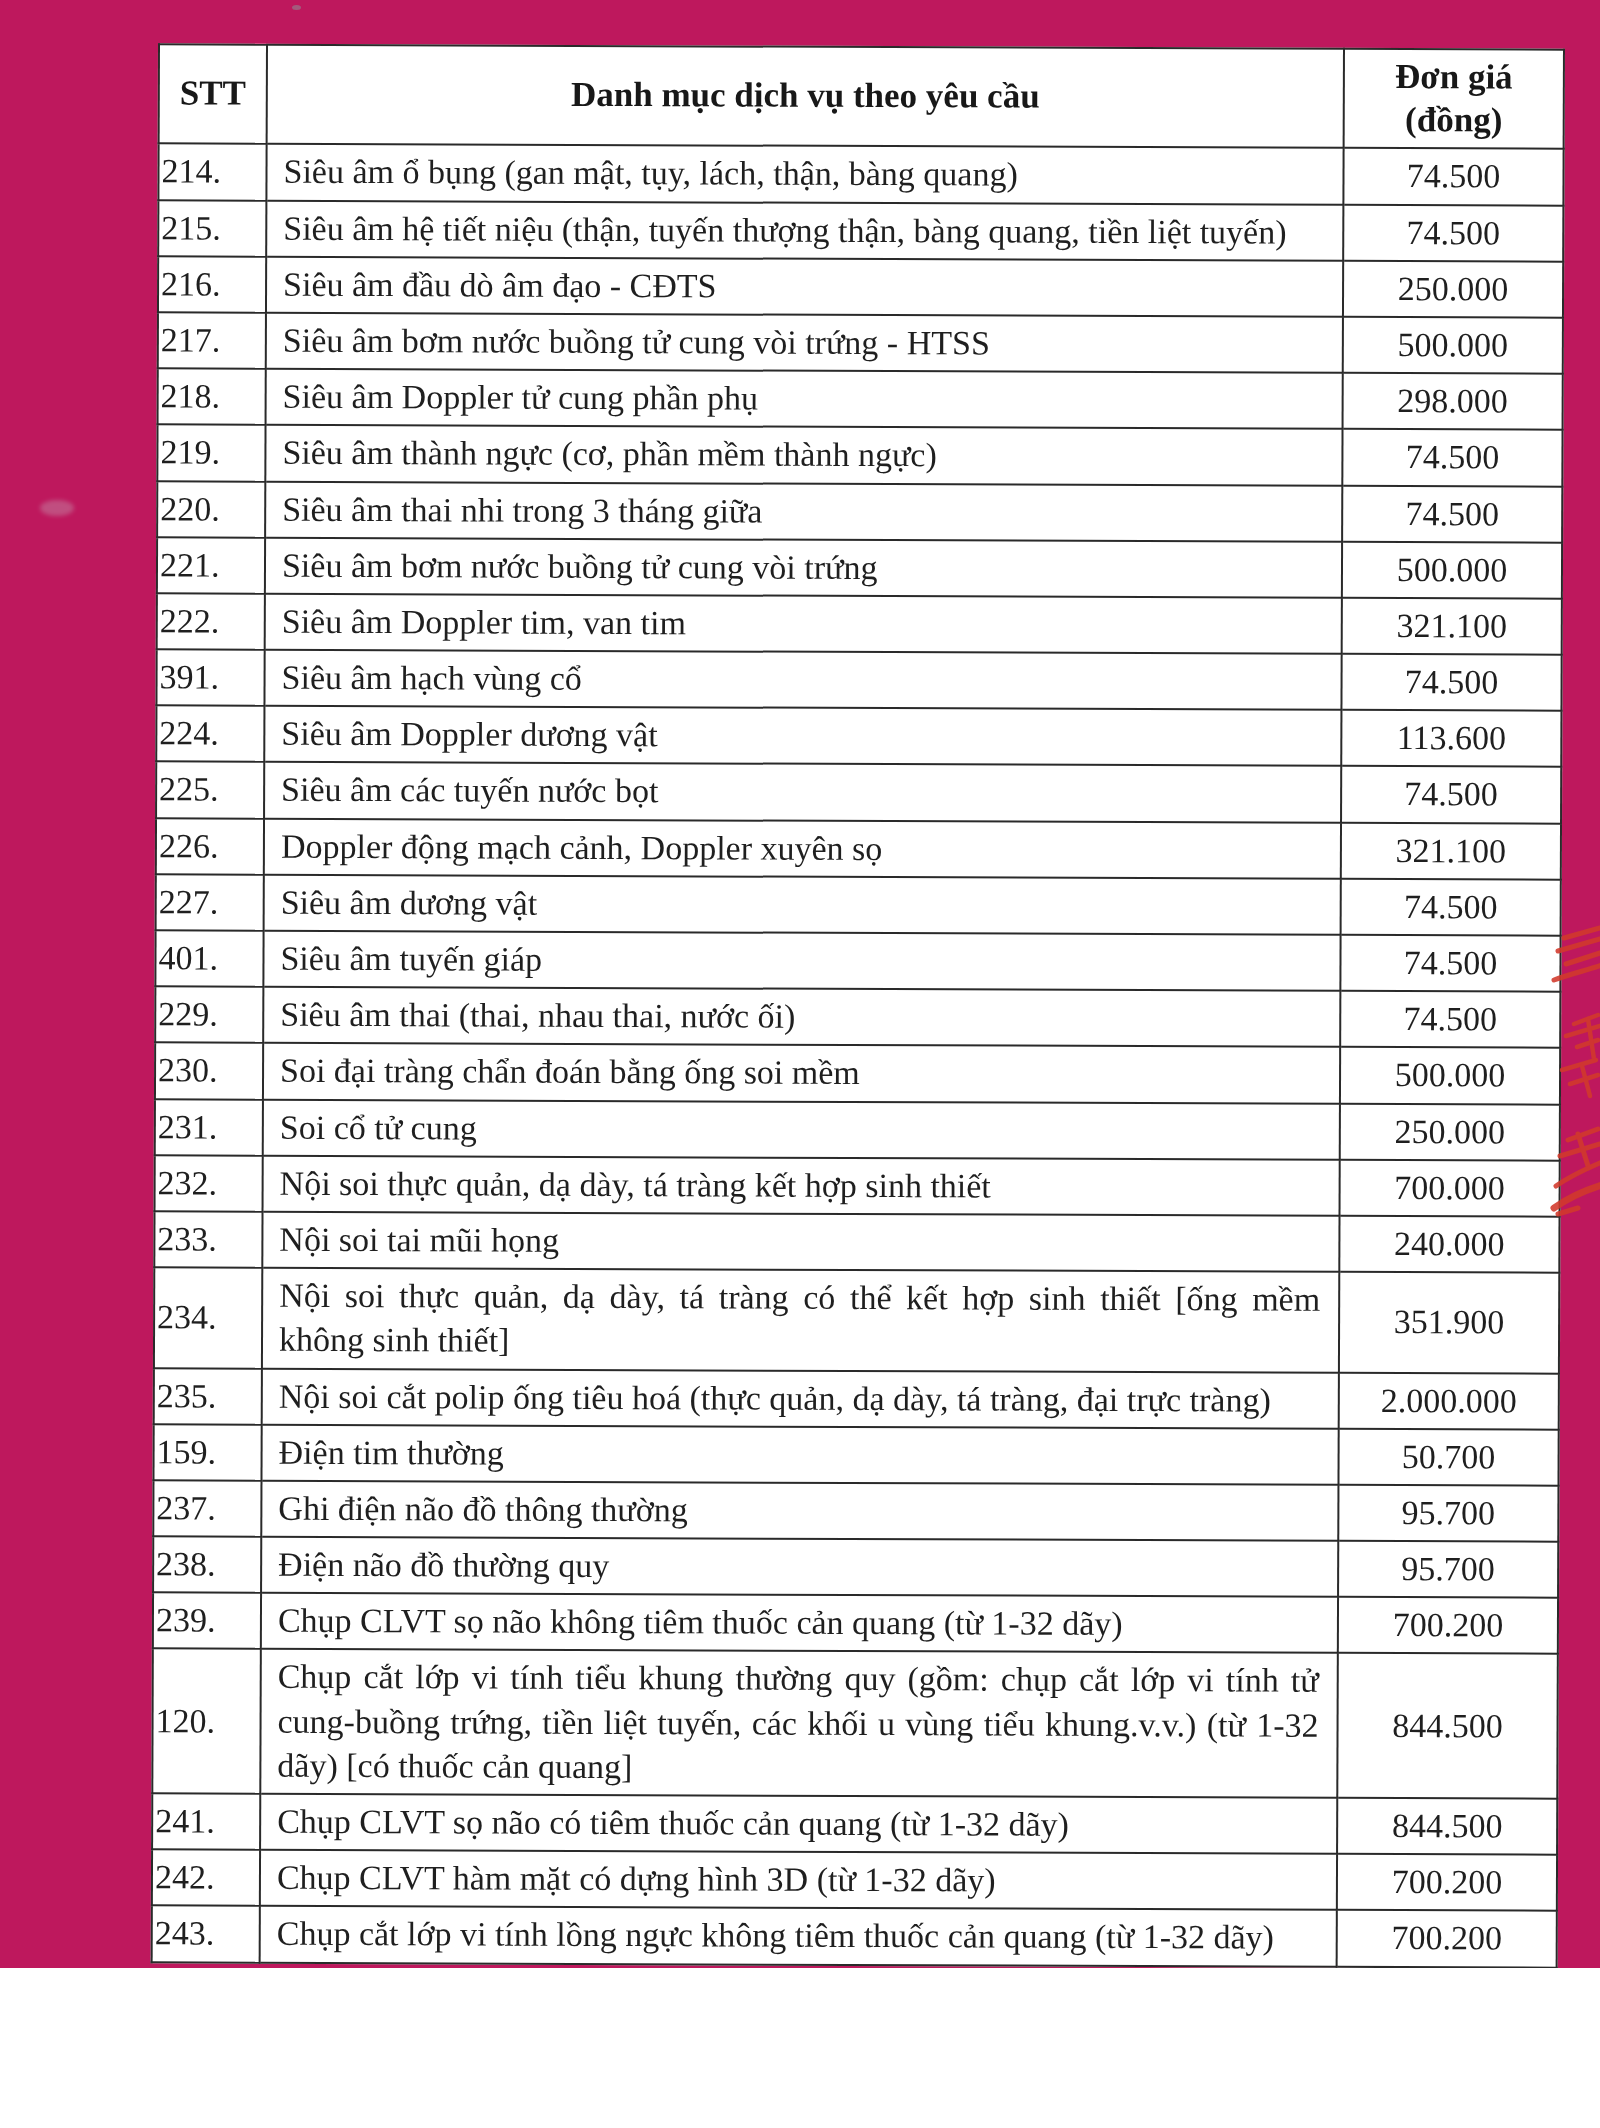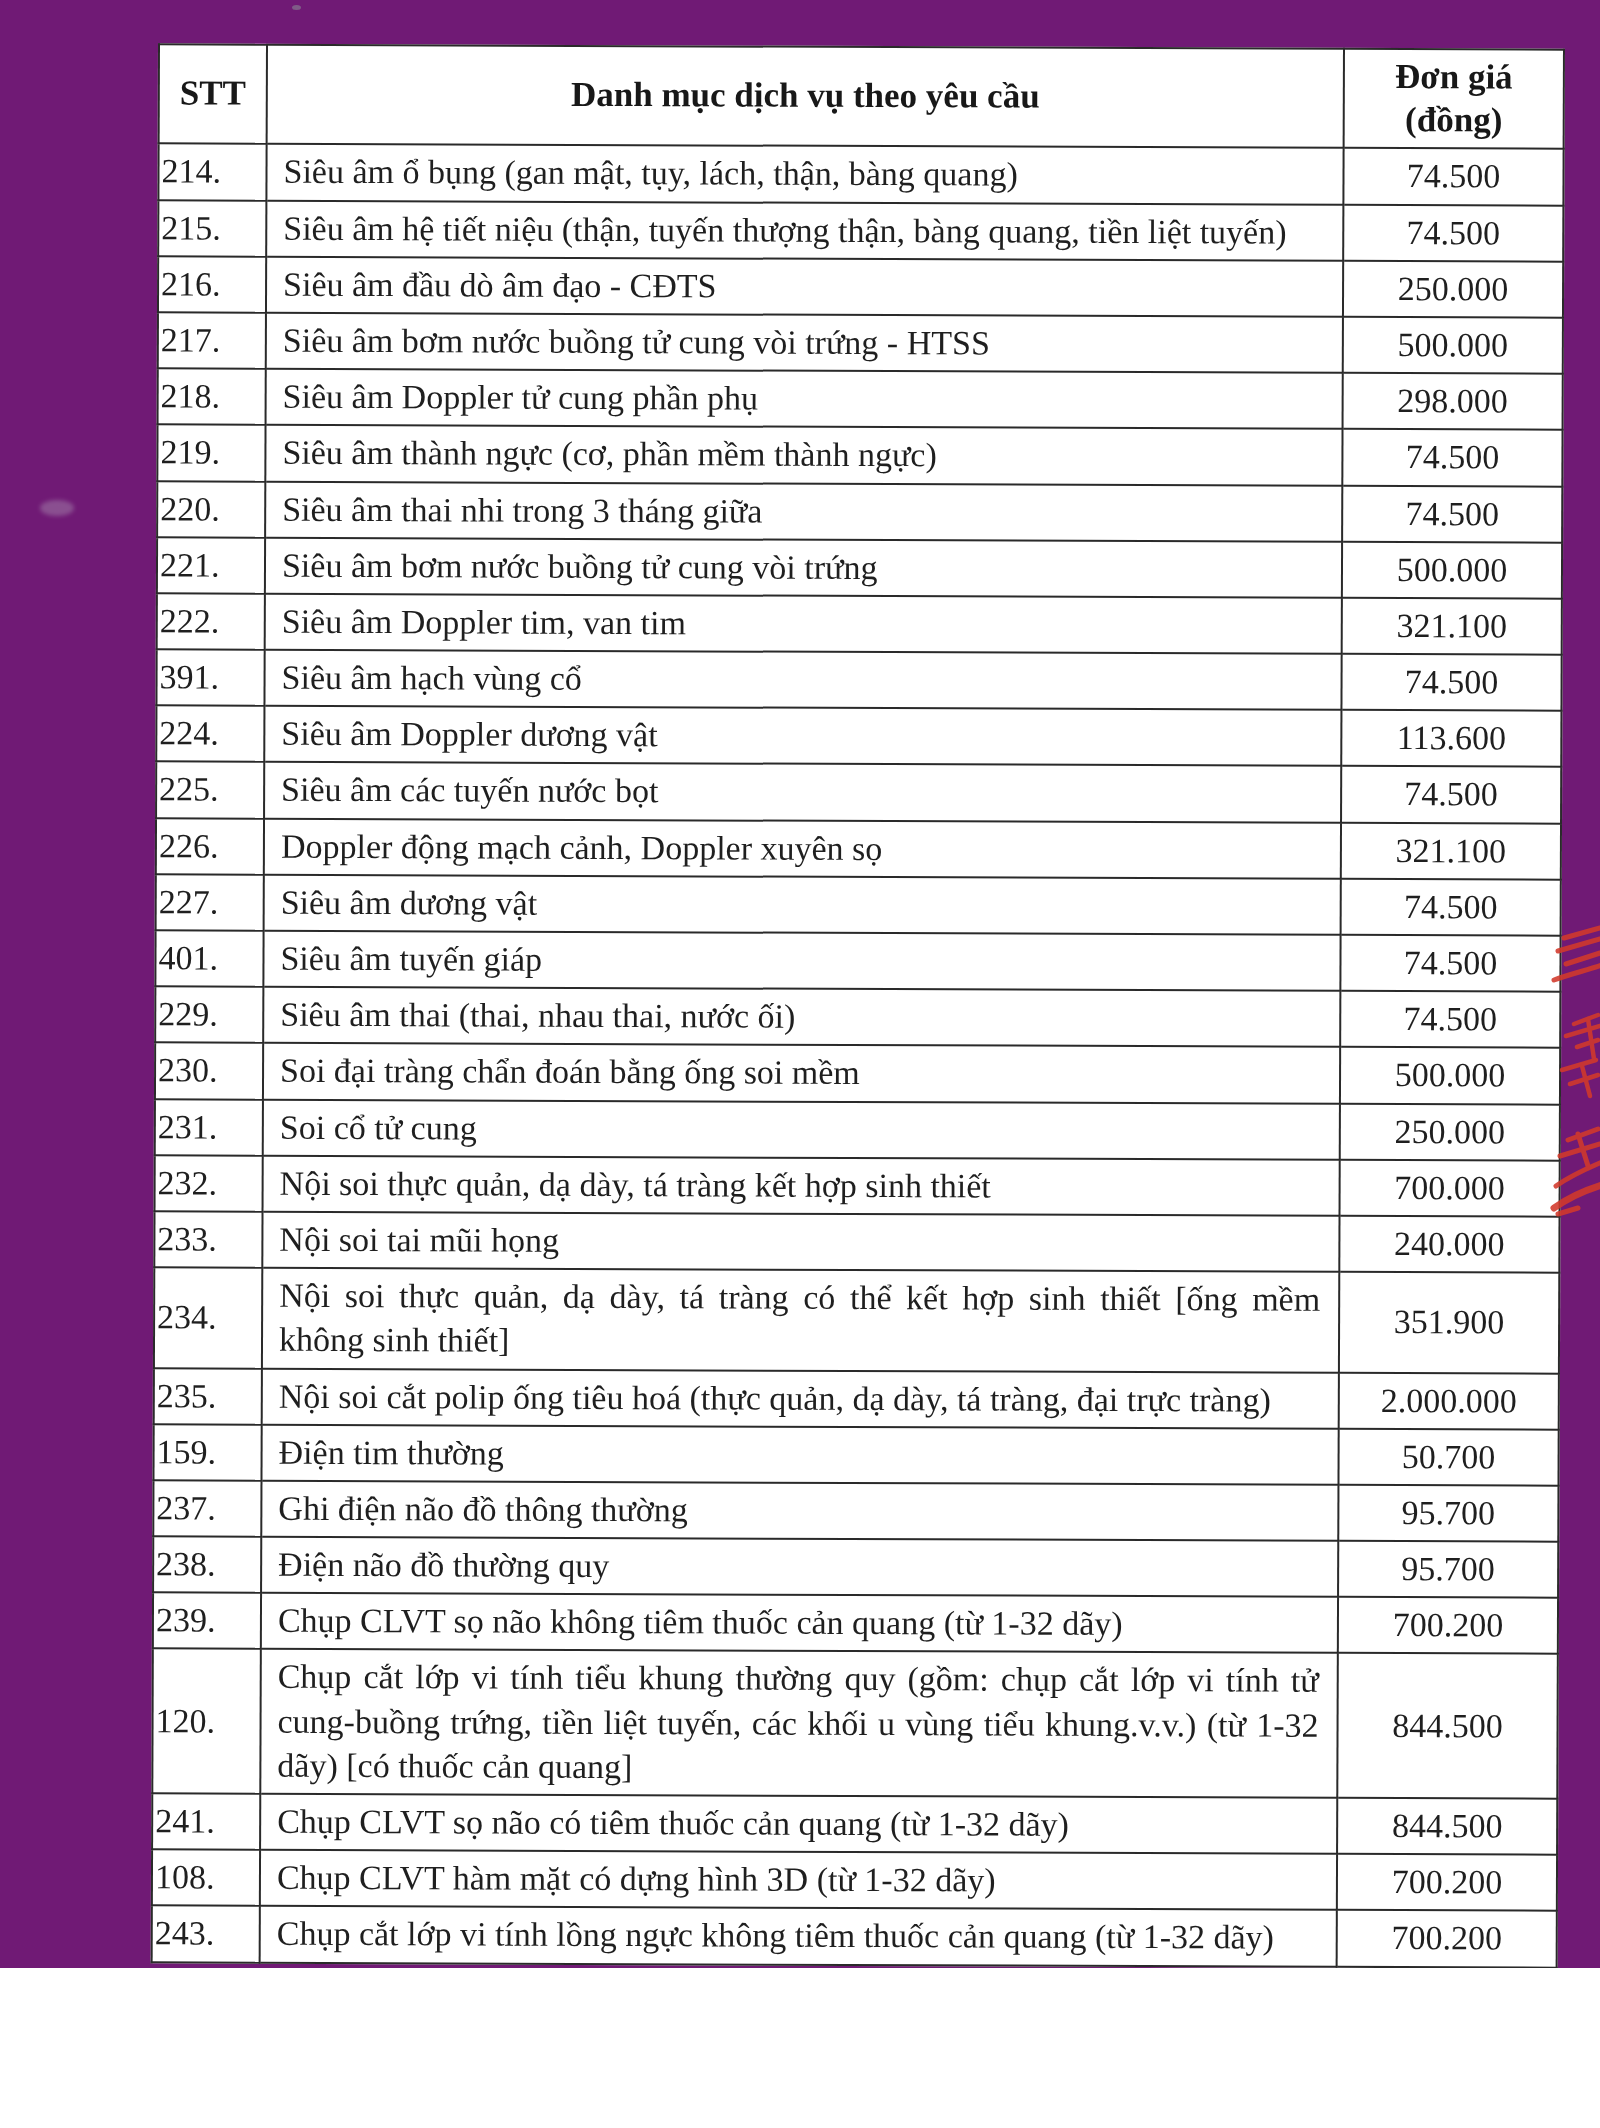--- a/index.html
+++ b/index.html
@@ -4,21 +4,21 @@
 <style>
   html, body {
     margin: 0;
     padding: 0;
     background: #ffffff;
   }
   .page {
     position: relative;
     width: 1600px;
     height: 1968px;
-    background: #701a75;
+    background: #be185d;
     overflow: hidden;
     font-family: "Liberation Serif", "DejaVu Serif", serif;
     color: #1f1f1f;
   }
   table.price-table {
     position: absolute;
     left: 158px;
     top: 46px;
     width: 1405px;
     border-collapse: collapse;
@@ -251,21 +251,21 @@
           <td class="col-stt">120.</td>
           <td class="col-service">Chụp cắt lớp vi tính tiểu khung thường quy (gồm: chụp cắt lớp vi tính tử cung-buồng trứng, tiền liệt tuyến, các khối u vùng tiểu khung.v.v.) (từ 1-32 dãy) [có thuốc cản quang]</td>
           <td class="col-price">844.500</td>
         </tr>
         <tr>
           <td class="col-stt">241.</td>
           <td class="col-service">Chụp CLVT sọ não có tiêm thuốc cản quang (từ 1-32 dãy)</td>
           <td class="col-price">844.500</td>
         </tr>
         <tr>
-          <td class="col-stt">108.</td>
+          <td class="col-stt">242.</td>
           <td class="col-service">Chụp CLVT hàm mặt có dựng hình 3D (từ 1-32 dãy)</td>
           <td class="col-price">700.200</td>
         </tr>
         <tr>
           <td class="col-stt">243.</td>
           <td class="col-service">Chụp cắt lớp vi tính lồng ngực không tiêm thuốc cản quang (từ 1-32 dãy)</td>
           <td class="col-price">700.200</td>
         </tr>
       </tbody>
   </table>

